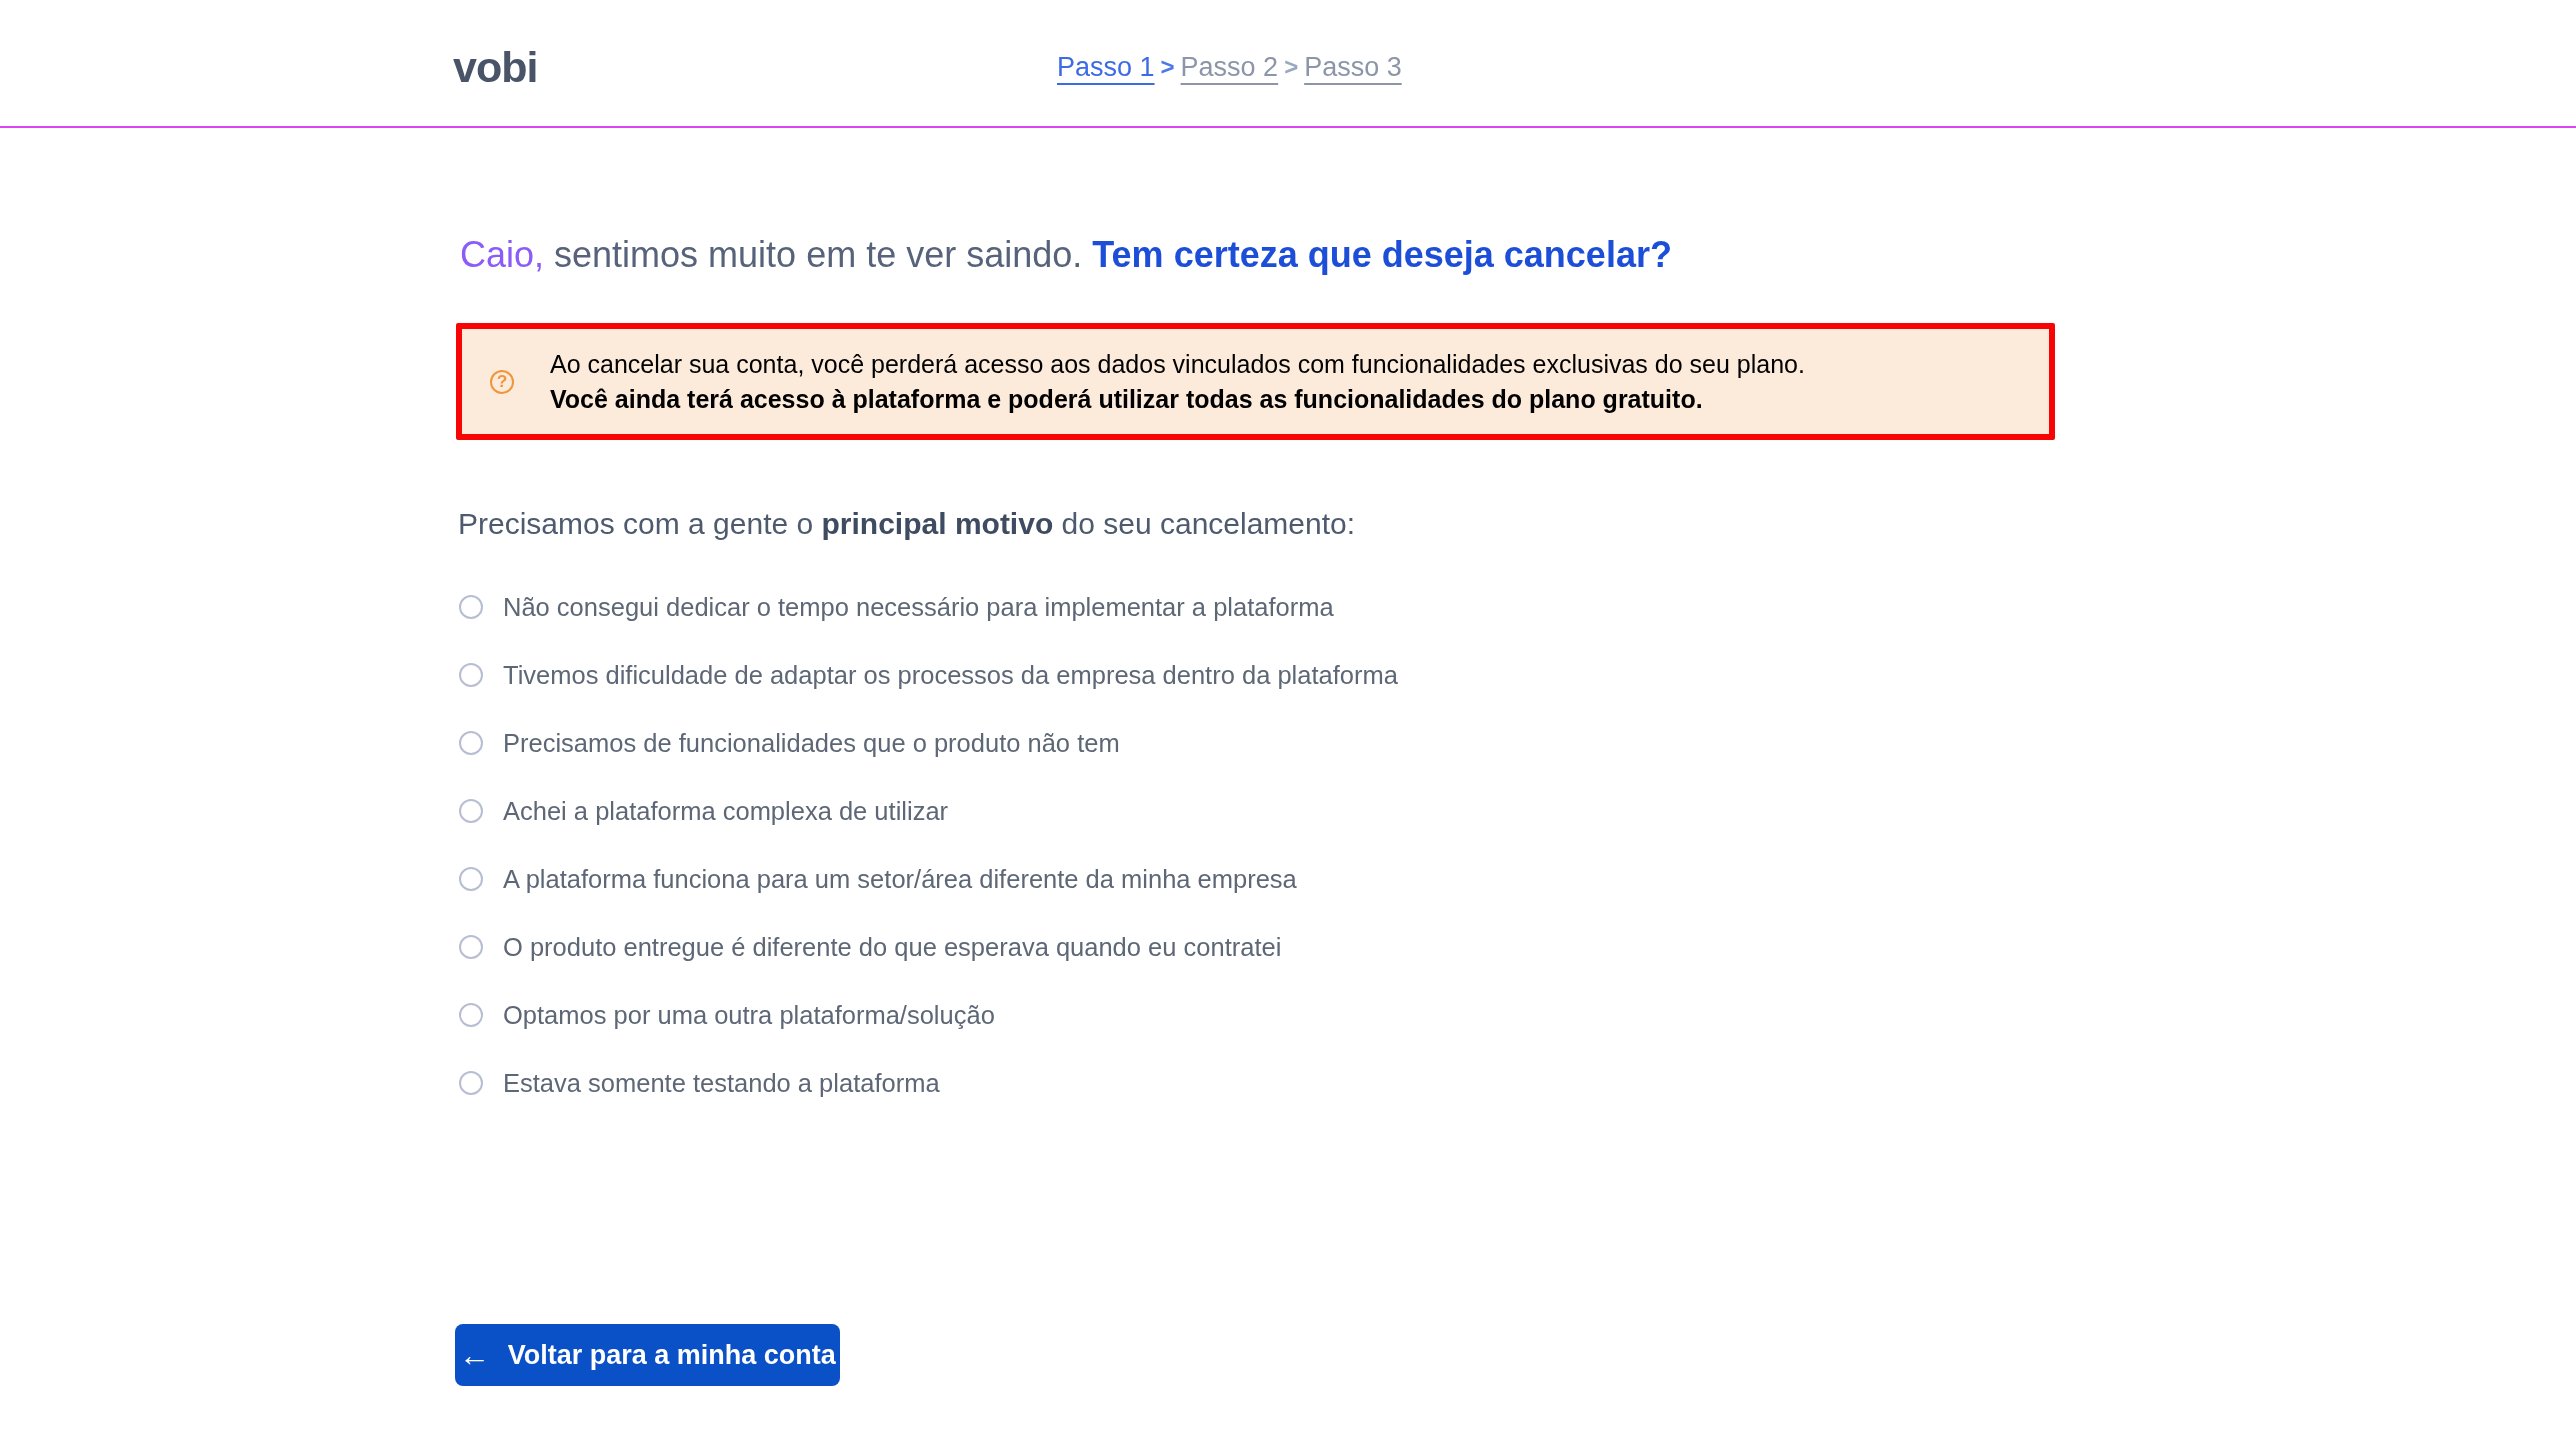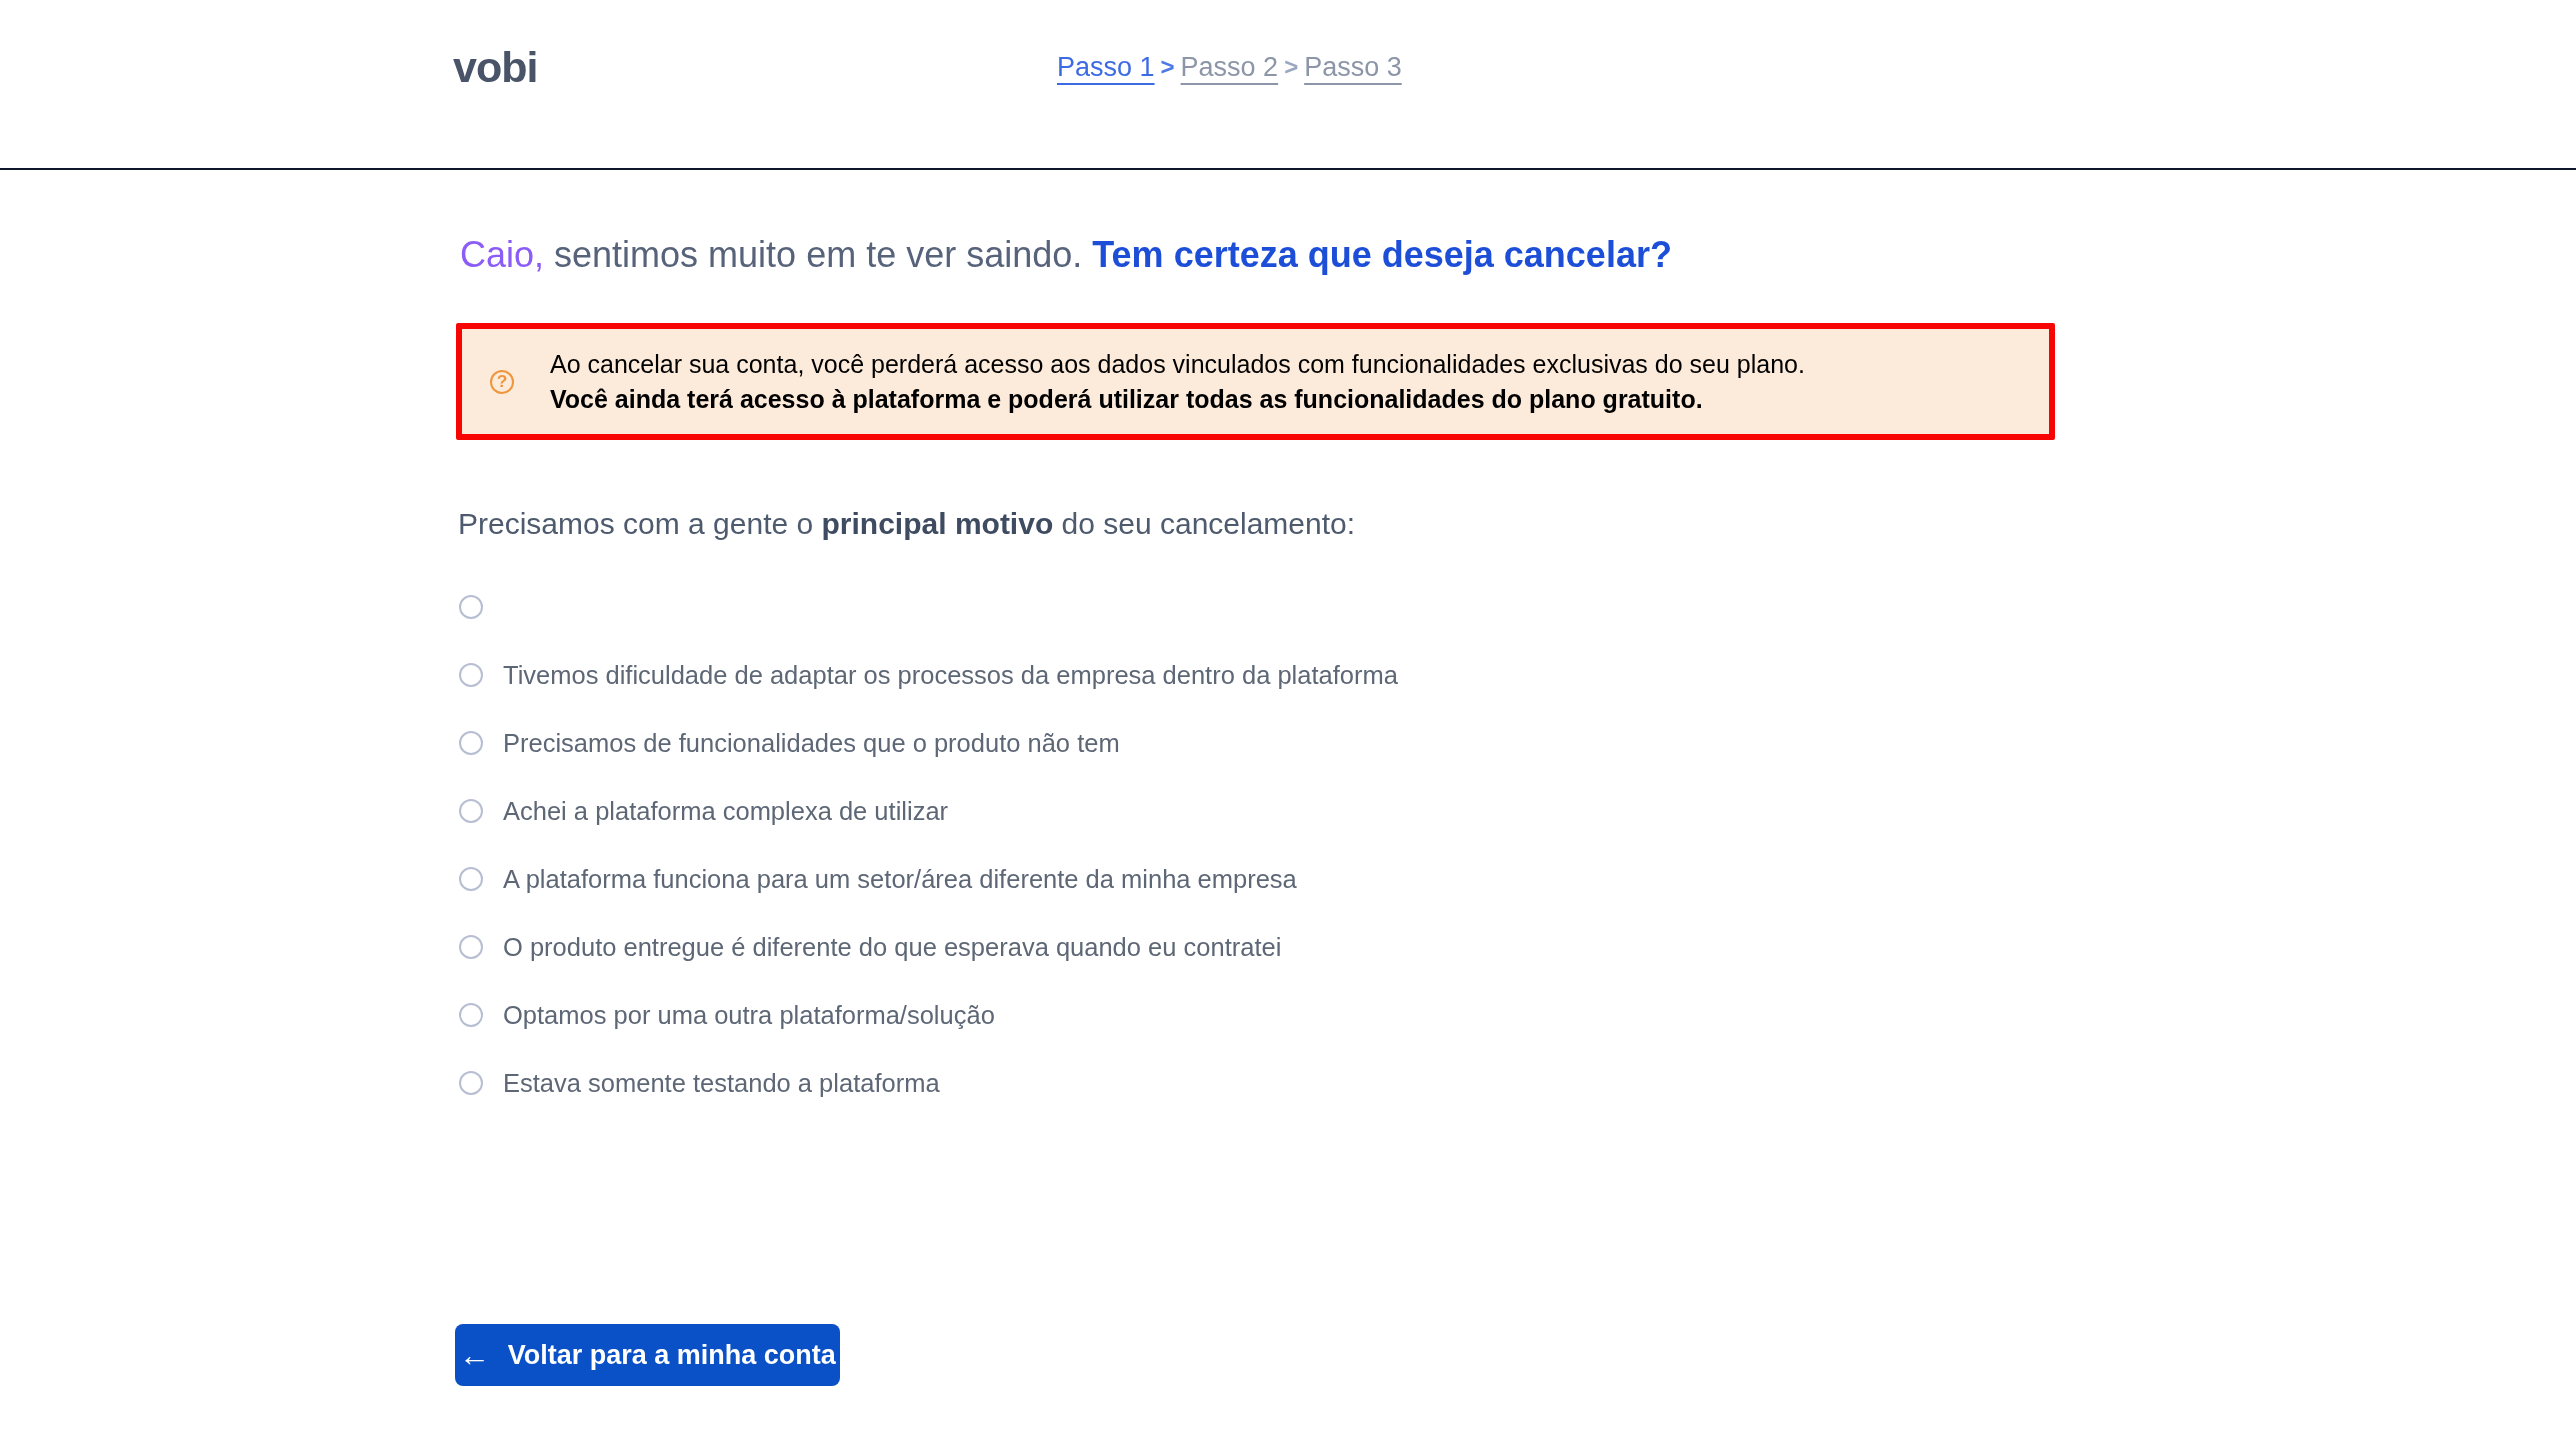--- a/index.html
+++ b/index.html
@@ -6,22 +6,22 @@
   html,body {
     width:2576px; height:1449px;
     background:#ffffff;
     font-family:"Liberation Sans", sans-serif;
     overflow:hidden;
     position:relative;
   }
 
   
   .header {
-    position:absolute; left:0; top:0; width:2576px; height:170px;
-    background:#ffffff; border-bottom:2px solid #0f172a;
+    position:absolute; left:0; top:0; width:2576px; height:128px;
+    background:#ffffff; border-bottom:2px solid #d946ef;
   }
   .logo {
     position:absolute; left:453px; top:0; height:134px;
     display:flex; align-items:center;
     font-size:43px; font-weight:700; color:#4A5468; letter-spacing:-1px;
   }
   .breadcrumb {
     position:absolute; left:1057px; top:0; height:134px;
     display:flex; align-items:center; gap:6px;
     font-size:27px; font-weight:500;
@@ -117,20 +117,21 @@
     <div class="warning-line1">Ao cancelar sua conta, você perderá acesso aos dados vinculados com funcionalidades exclusivas do seu plano.</div>
     <div class="warning-line2">Você ainda terá acesso à plataforma e poderá utilizar todas as funcionalidades do plano gratuito.</div>
   </div>
 </div>
 
 <p class="question"><span>Precisamos com a gente o </span><span class="question-bold">principal motivo</span><span> do seu cancelamento:</span></p>
 
 <div class="reasons">
   <div class="reason-row">
     <span class="radio-circle"></span>
+    <span class="reason-label">Não consegui dedicar o tempo necessário para implementar a plataforma</span>
   </div>
   <div class="reason-row">
     <span class="radio-circle"></span>
     <span class="reason-label">Tivemos dificuldade de adaptar os processos da empresa dentro da plataforma</span>
   </div>
   <div class="reason-row">
     <span class="radio-circle"></span>
     <span class="reason-label">Precisamos de funcionalidades que o produto não tem</span>
   </div>
   <div class="reason-row">

